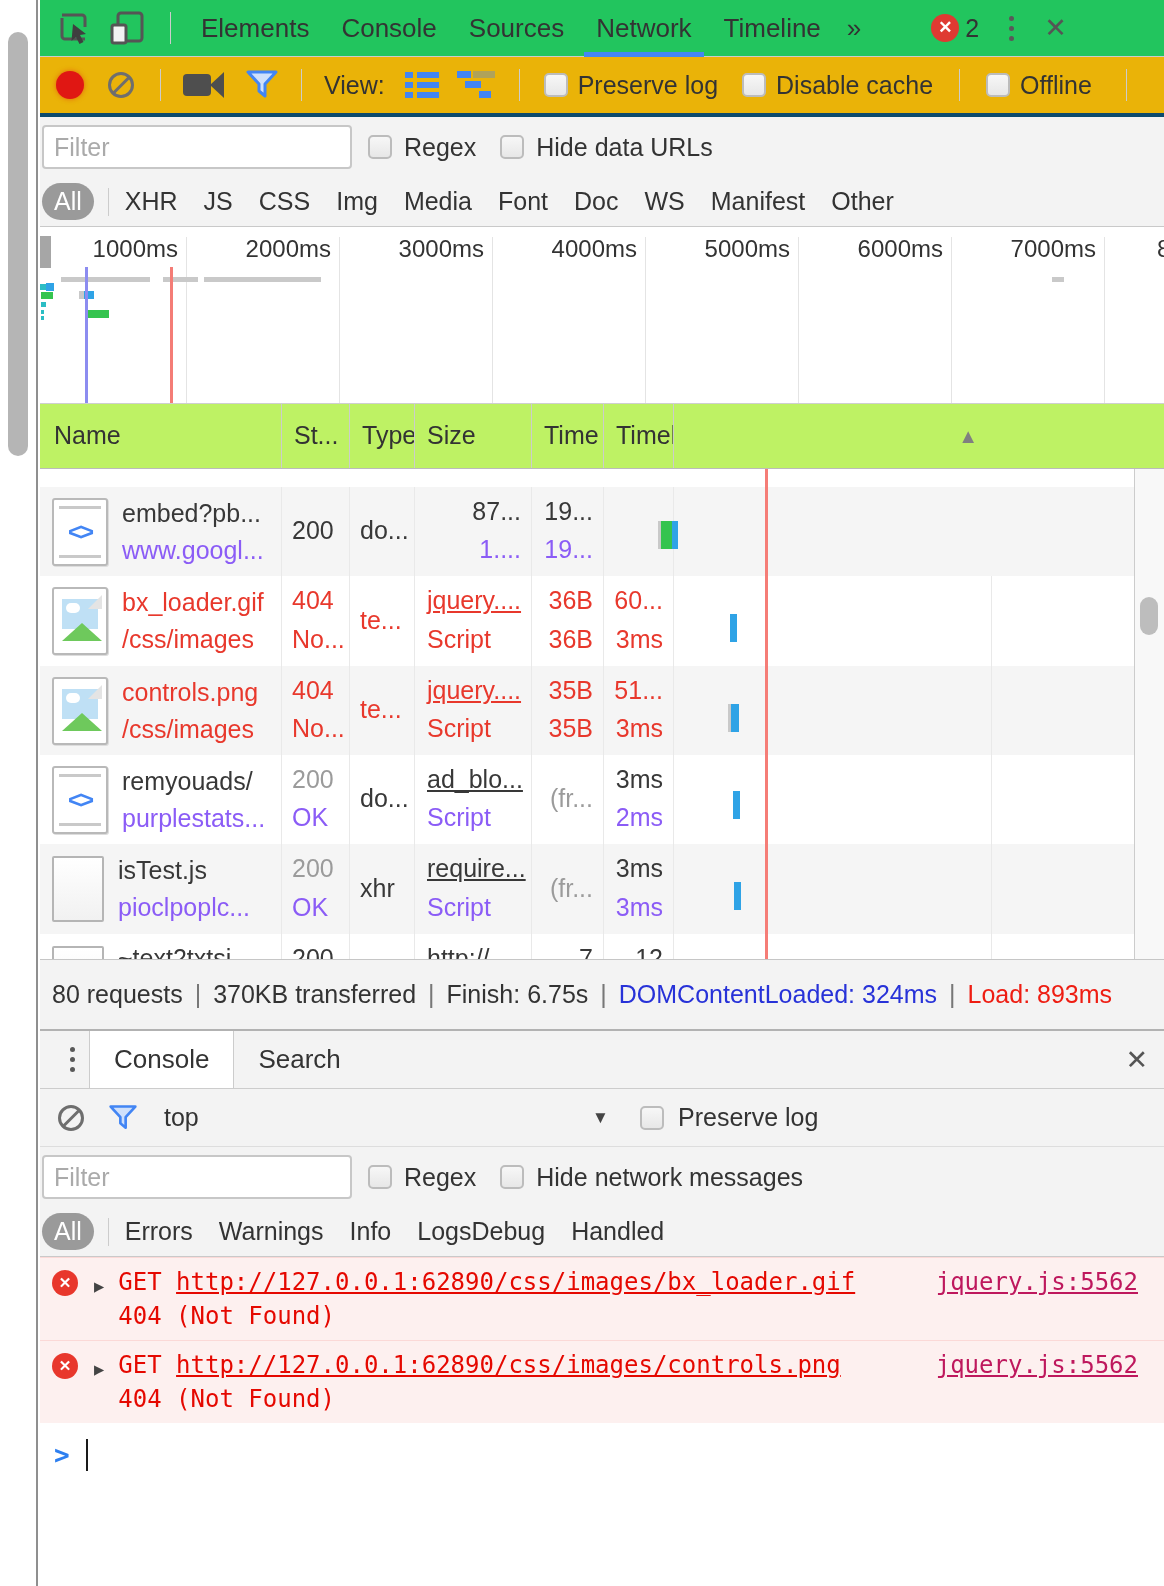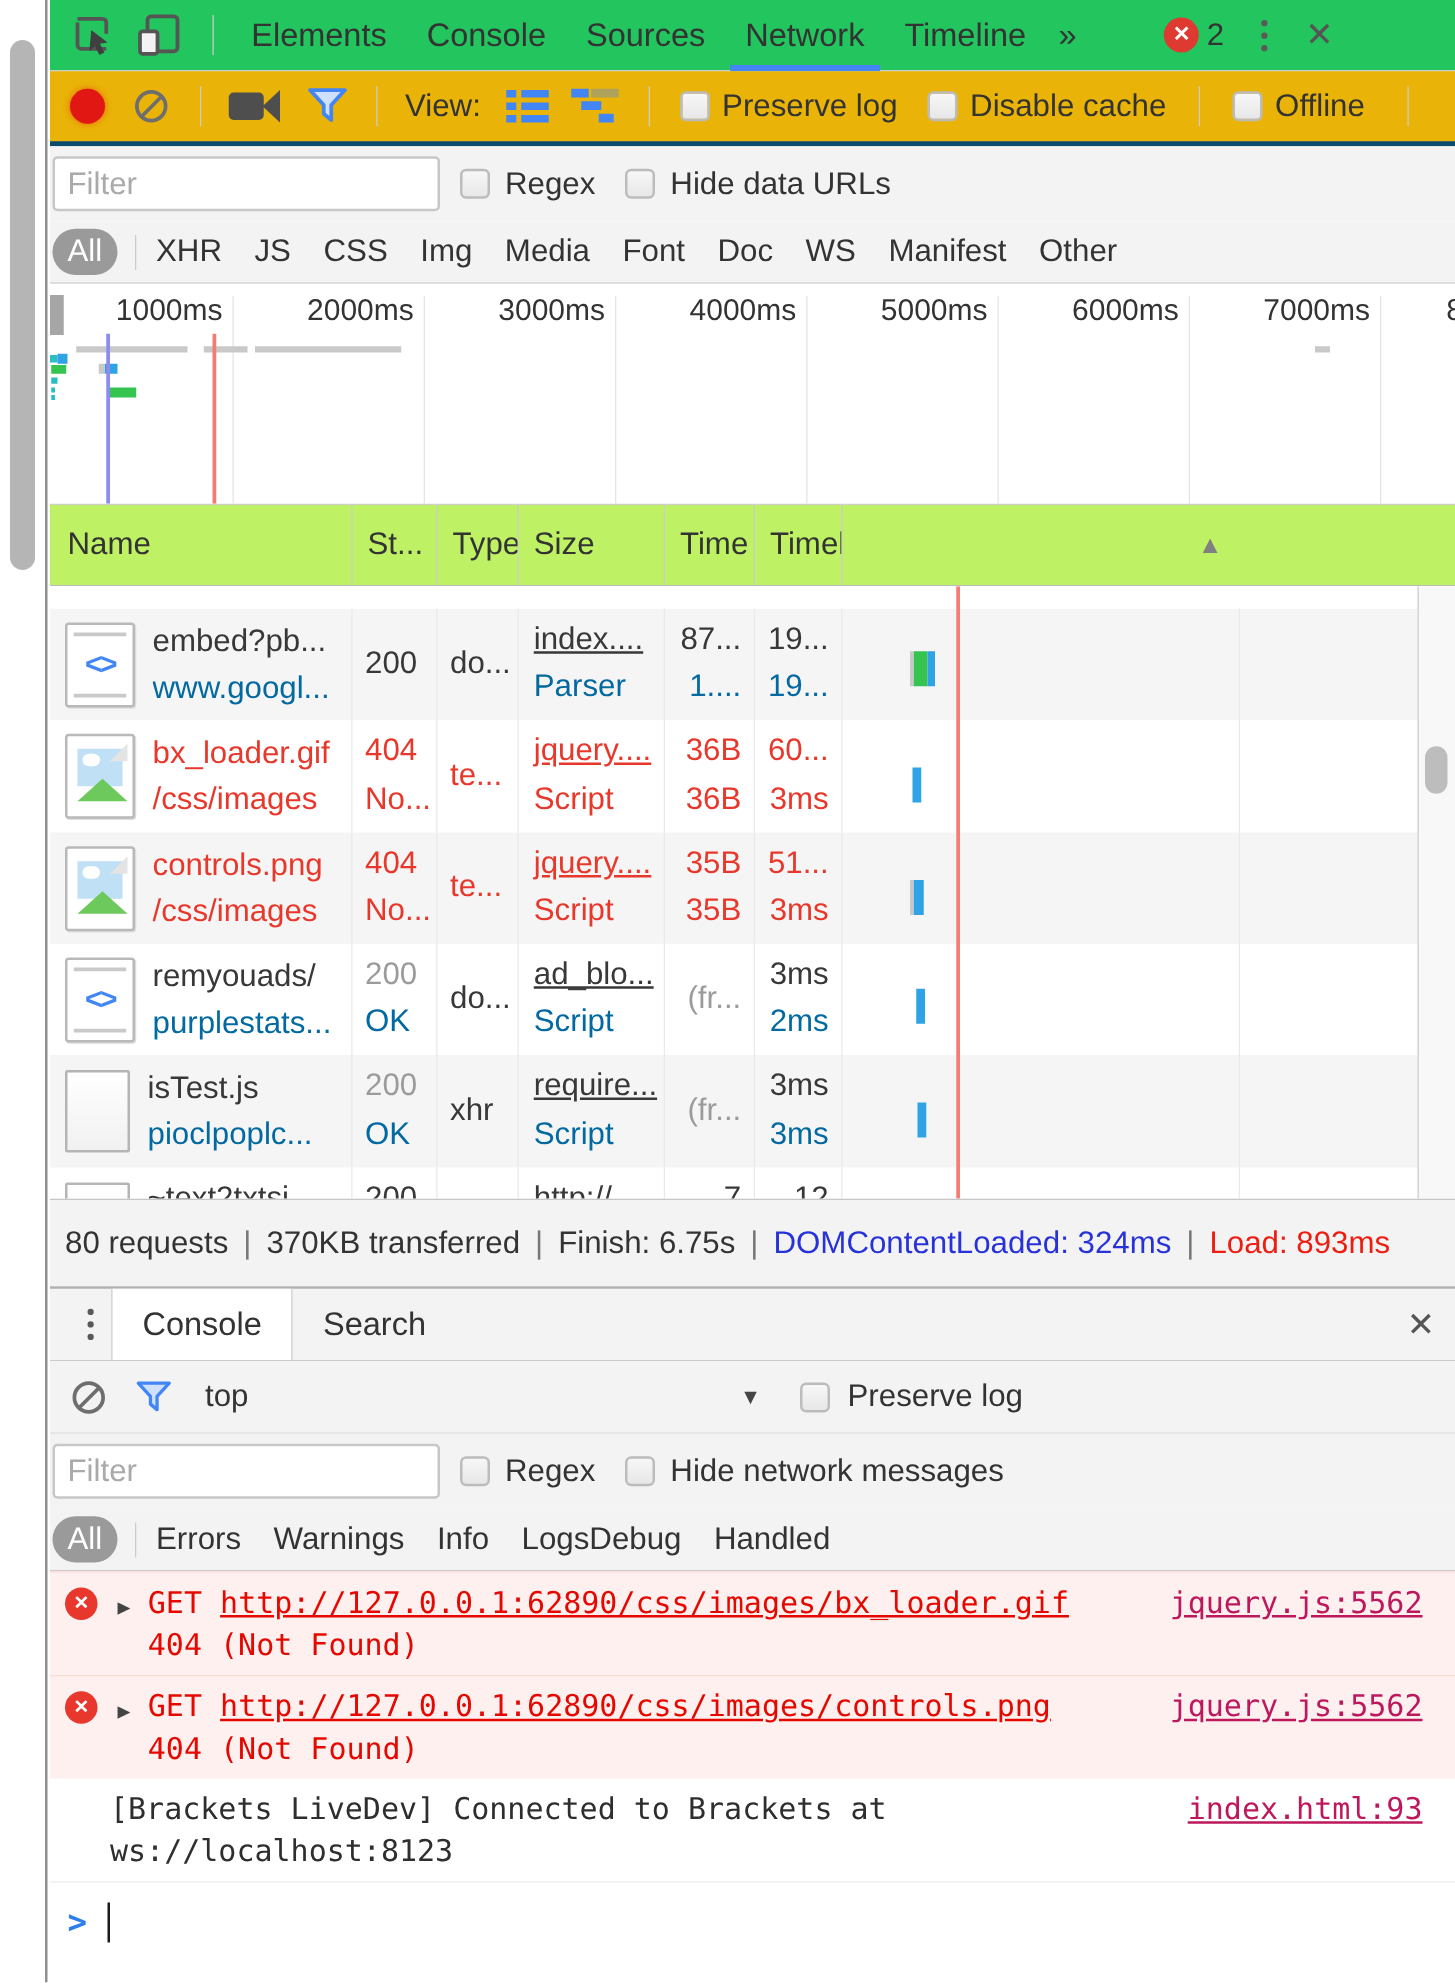--- a/index.html
+++ b/index.html
@@ -72,21 +72,21 @@
   #theader .hc.last { border-right:none; display:flex; justify-content:flex-end; align-items:center; padding-right:14px; color:#808080; font-size:20px; }
 
   #rows { position:absolute; left:0; top:469px; width:100%; height:490px; background:#fff; overflow:hidden; }
   .rowfill { height:18px; background:#fff; }
   .nrow { width:1095px; height:89px; }
   .nrow.stripe { background:#f5f5f5; }
   .nrow .cell { border-right:1px solid #e9e9e9; display:flex; flex-direction:column; justify-content:space-between; padding:10px 0 12px; overflow:hidden; }
   .nrow .cell.ctr { justify-content:center; }
   .nrow .cell.rt { align-items:flex-end; padding-right:10px; }
   .nrow .l1 { font-size:25px; color:#383838; white-space:nowrap; }
-  .nrow .l2 { font-size:25px; color:#0369a1; white-space:nowrap; }
+  .nrow .l2 { font-size:25px; color:#8b5cf6; white-space:nowrap; }
   .nrow .link { text-decoration:underline; }
   .nrow .muted .l1 { color:#9b9b9b; }
   .nrow.err .l1, .nrow.err .l2 { color:#e8382c; }
   .namecell { flex-direction:row !important; justify-content:flex-start !important; align-items:center; gap:14px; padding:10px 0 10px 12px !important; }
   .namecell .stack { display:flex; flex-direction:column; justify-content:space-between; height:66px; overflow:hidden; }
   .tlcell { position:relative; border-right:1px solid #e9e9e9; }
   .tlbar { position:absolute; height:28px; }
   #rows-redline { position:absolute; left:725px; top:0; width:3px; height:100%; background:#f57d77; }
   #rows-gutter { position:absolute; right:0; top:0; width:30px; height:100%; background:#f8f8f8; border-left:1px solid #ccc; }
   #rows-thumb { position:absolute; left:5px; top:128px; width:18px; height:38px; background:#bdbdbd; border-radius:9px; }
@@ -303,24 +303,20 @@
               <span class="l1">embed?pb...</span>
               <span class="l2">www.googl...</span>
             </span>
         </div>
         <div class="cell ctr" style="padding-left:10px">
             <span class="l1">200</span>
           </div>
         <div class="cell ctr" style="padding-left:10px">
             <span class="l1">do...</span>
           </div>
-        <div class="cell" style="padding-left:12px">
-            <span class="l1 link">index....</span>
-            <span class="l2">Parser</span>
-          </div>
         <div class="cell rt">
             <span class="l1">87...</span>
             <span class="l2">1....</span>
           </div>
         <div class="cell rt">
             <span class="l1">19...</span>
             <span class="l2">19...</span>
           </div>
         <div class="tlcell">
           <span class="tlbar c-gray" style="left:54px;top:34px;width:3px"></span>
@@ -569,24 +565,20 @@
         <span class="expander">▶</span>
         <span class="body"><span>GET</span> <a class="url">http://127.0.0.1:62890/css/images/bx_loader.gif</a><br><span>404 (Not Found)</span></span>
         <span class="src">jquery.js:5562</span>
       </div>
       <div class="cmsg error">
         <span class="err-ico">✕</span>
         <span class="expander">▶</span>
         <span class="body"><span>GET</span> <a class="url">http://127.0.0.1:62890/css/images/controls.png</a><br><span>404 (Not Found)</span></span>
         <span class="src">jquery.js:5562</span>
       </div>
-      <div class="cmsg log">
-        <span class="body"><span>[Brackets LiveDev] Connected to Brackets at</span><br><span>ws://localhost:8123</span></span>
-        <span class="src">index.html:93</span>
-      </div>
       <div id="prompt">
         <span class="chv">&gt;</span>
         <span class="caret"></span>
       </div>
     </div>
 
   </div>
 </div>
 
 </body></html>

